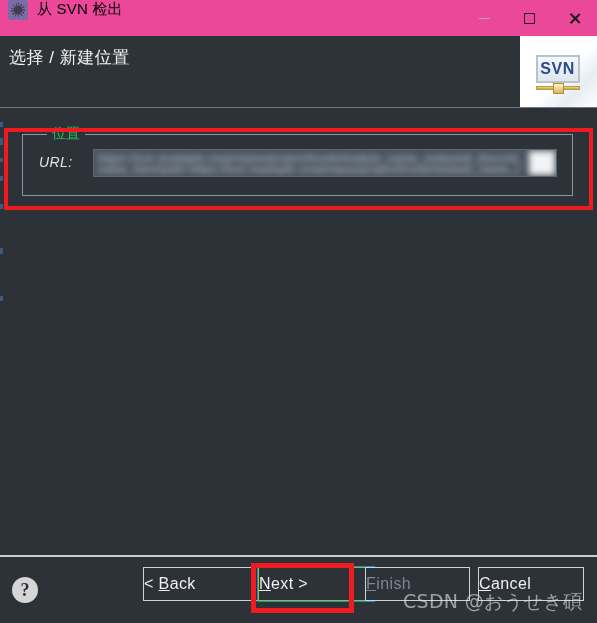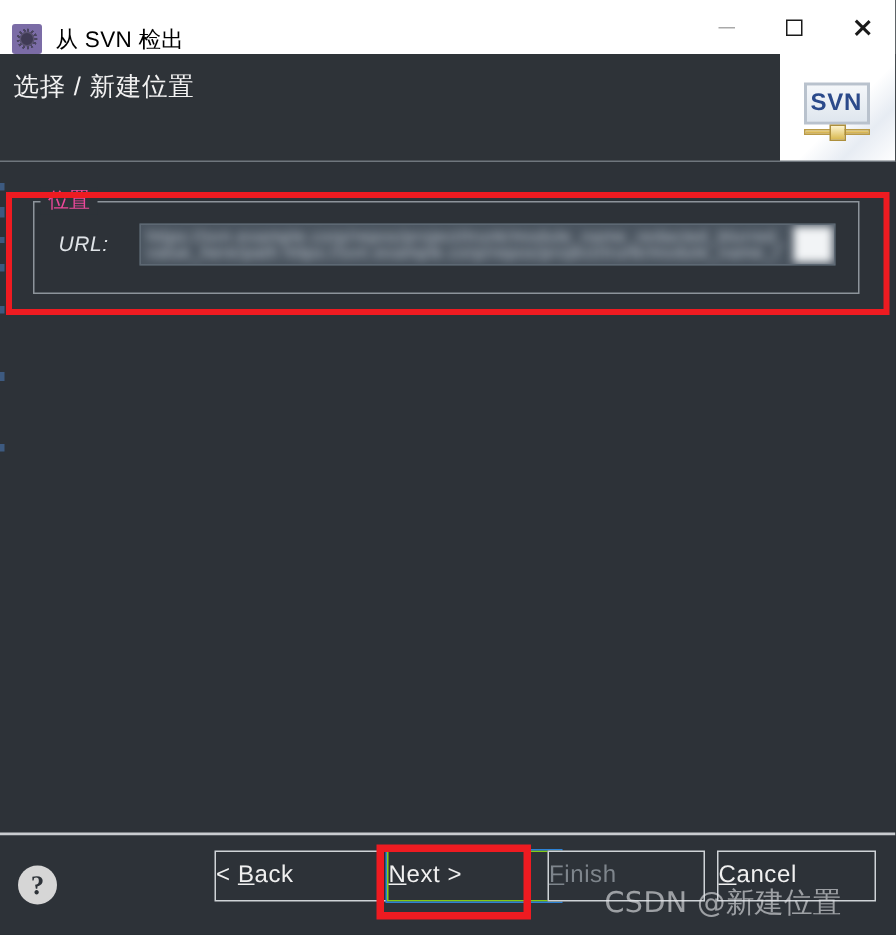--- a/index.html
+++ b/index.html
@@ -21,23 +21,23 @@
     height: 623px;
     background: #2d3238;
     box-sizing: border-box;
   }
 
   
   #titlebar {
     position: absolute;
     left: 0; top: 0;
     width: 597px; height: 36px;
-    background: #ffffff;
-    display: flex;
-    align-items: flex-end;
+    background: #ec4899;
+    display: flex;
+    align-items: flex-start;
   }
   #title-icon {
     width: 20px; height: 20px;
     margin-left: 8px;
     background: #7b6ca6;
     border-radius: 2px;
     position: relative;
     flex: none;
   }
   #title-icon .gear-outer {
@@ -192,25 +192,25 @@
   
   #location-group {
     position: absolute;
     left: 22px; top: 26px;
     width: 551px; height: 62px;
     border: 1px solid #8d949b;
     box-sizing: border-box;
   }
   #location-legend {
     position: absolute;
-    left: 4px; top: -10px;
+    left: 24px; top: -10px;
     padding: 0 5px;
     background: #2d3238;
     font-size: 14px;
-    color: #ec4899;
+    color: #22c55e;
     white-space: nowrap;
   }
   #url-label {
     position: absolute;
     left: 16px; top: 19px;
     font-size: 14px;
     color: #dfe3e7;
     letter-spacing: 0.4px;
     white-space: nowrap;
     font-style: italic;
@@ -396,15 +396,15 @@
     </div>
     <div class="wiz-btn" id="btn-finish">
       <span><u>F</u>inish</span>
     </div>
     <div class="wiz-btn" id="btn-cancel">
       <span><u>C</u>ancel</span>
     </div>
   </div>
 
   <div id="annot-next"></div>
-  <div id="watermark">CSDN @新建位置</div>
+  <div id="watermark">CSDN @おうせき碩</div>
 
 </div>
 
 </body></html>

